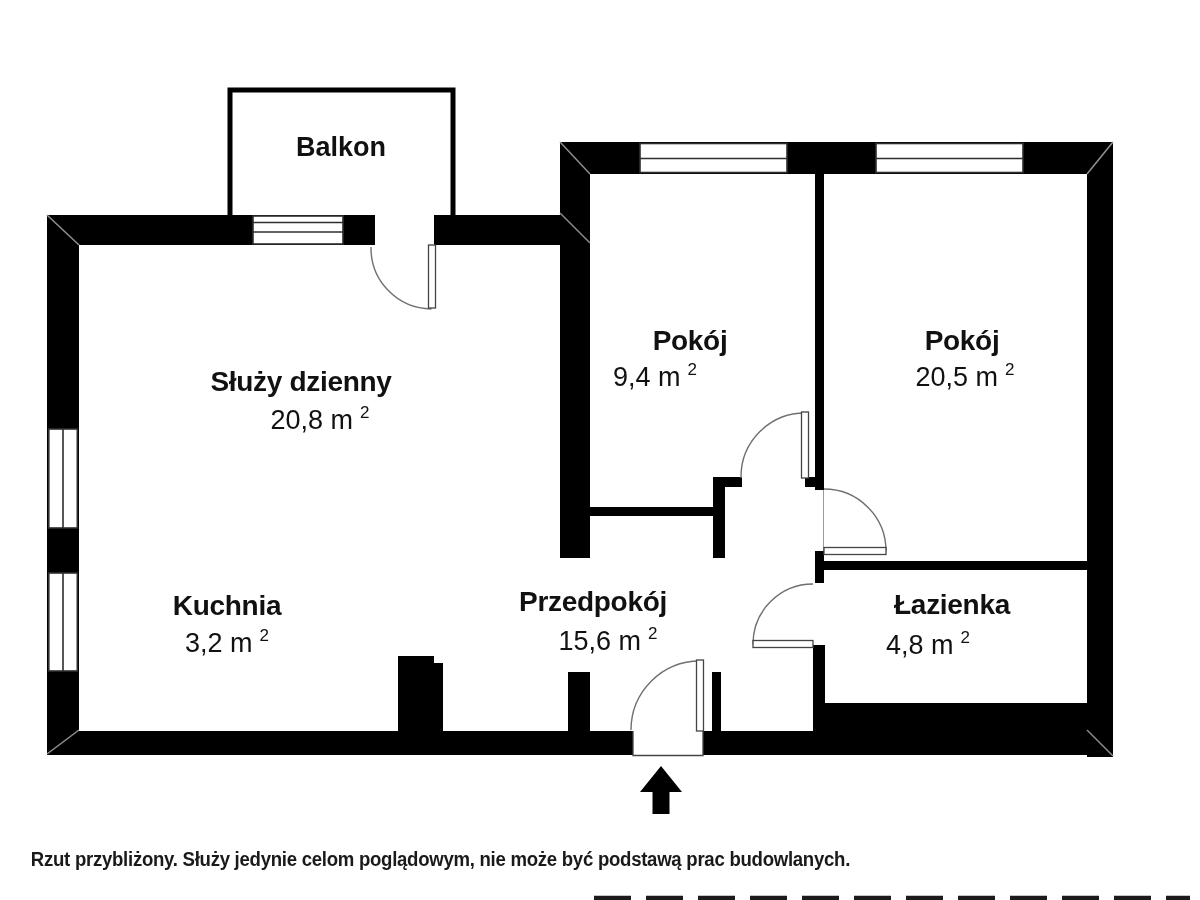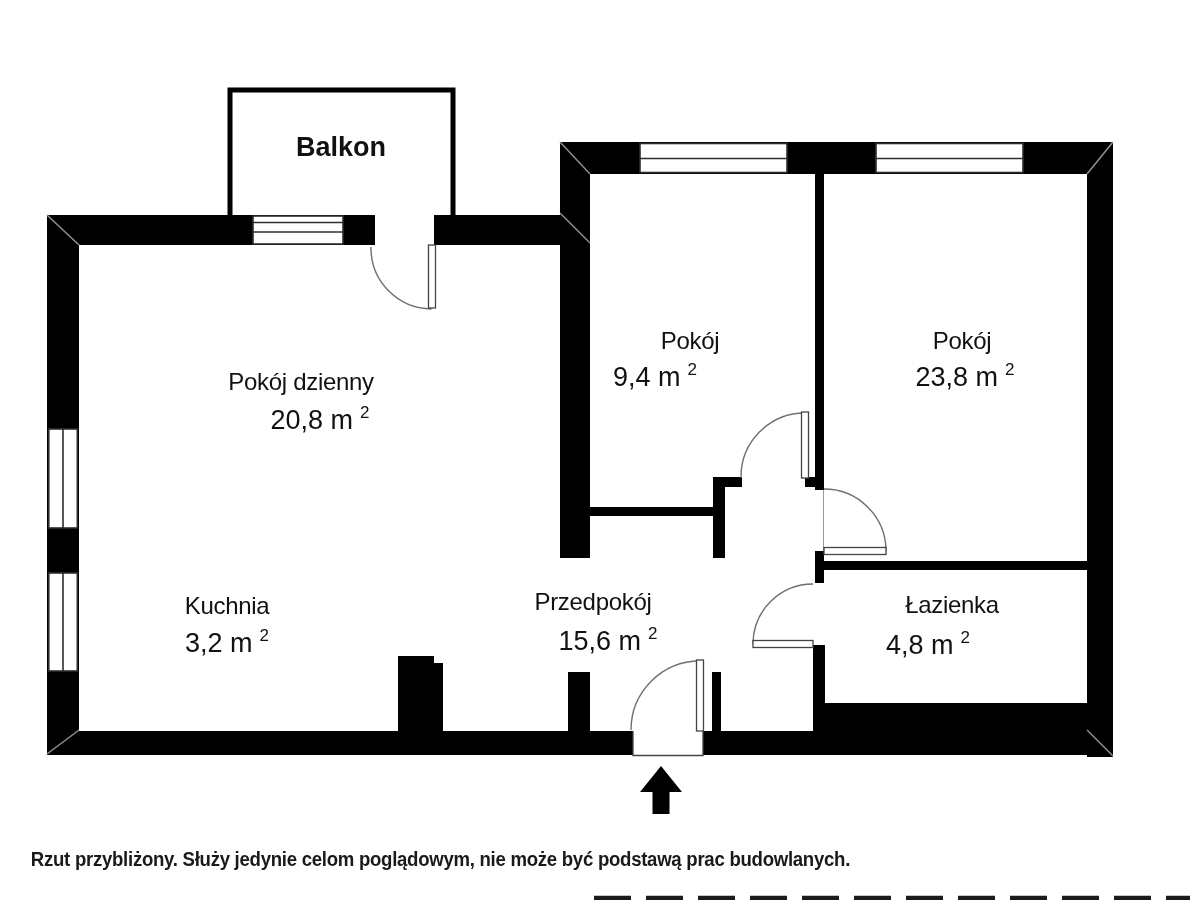--- a/index.html
+++ b/index.html
@@ -8,21 +8,21 @@
     font-family:"Liberation Sans", sans-serif;color:#111;padding-left:42px;
   }
   .stage svg{position:absolute;left:0;top:0;}
   .wall{fill:#000;}
   .leaf{fill:#fff;stroke:#444;stroke-width:1.3;}
   .arc{fill:none;stroke:#6f6f6f;stroke-width:1.4;}
   .winframe{fill:#fff;stroke:#2e2e2e;stroke-width:1.6;}
   .winline{stroke:#2e2e2e;stroke-width:1.6;}
   .chamfer{stroke:#909090;stroke-width:1.5;}
   .label{position:absolute;transform:translate(-50%,-50%);white-space:nowrap;line-height:1;}
-  .room-name{font-size:24px;font-weight:400;letter-spacing:-0.3px;}
+  .room-name{font-size:28px;font-weight:700;letter-spacing:-0.3px;}
   .room-area{font-size:27px;font-weight:400;}
   .sup{font-size:17px;position:relative;top:-11px;margin-left:7px;font-weight:400;}
   .balcony-name{font-size:27px;font-weight:700;}
   .disclaimer-wrap{position:absolute;left:0;top:848px;width:1151px;text-align:left;}
   .disclaimer{display:inline-block;font-size:20px;font-weight:600;letter-spacing:-0.3px;
     transform:scaleX(.93);transform-origin:center;color:#1a1a1a;}
 </style>
 </head>
 <body>
 
@@ -114,33 +114,33 @@
       <rect class="leaf" x="696.5" y="660" width="7" height="71"></rect>
     </g>
 
     <polygon points="661,766 682,792 669.5,792 669.5,814 652.5,814 652.5,792 640,792" fill="#000"></polygon>
 
     <line x1="594" y1="898" x2="1190" y2="898" stroke="#1b1b1b" stroke-width="4.5" stroke-dasharray="37 15"></line>
   </svg>
 
   <div class="label balcony-name" style="left:341px;top:147px">Balkon</div>
 
-  <div class="label room-name" style="left:301px;top:382px">Pokój dzienny</div>
+  <div class="label room-name" style="left:301px;top:382px">Służy dzienny</div>
   <div class="label room-area" style="left:320px;top:420px">
     <span>20,8 m</span><span class="sup">2</span>
   </div>
 
   <div class="label room-name" style="left:690px;top:341px">Pokój</div>
   <div class="label room-area" style="left:655px;top:377px">
     <span>9,4 m</span><span class="sup">2</span>
   </div>
 
   <div class="label room-name" style="left:962px;top:341px">Pokój</div>
   <div class="label room-area" style="left:965px;top:377px">
-    <span>23,8 m</span><span class="sup">2</span>
+    <span>20,5 m</span><span class="sup">2</span>
   </div>
 
   <div class="label room-name" style="left:227px;top:606px">Kuchnia</div>
   <div class="label room-area" style="left:227px;top:643px">
     <span>3,2 m</span><span class="sup">2</span>
   </div>
 
   <div class="label room-name" style="left:593px;top:602px">Przedpokój</div>
   <div class="label room-area" style="left:608px;top:641px">
     <span>15,6 m</span><span class="sup">2</span>

